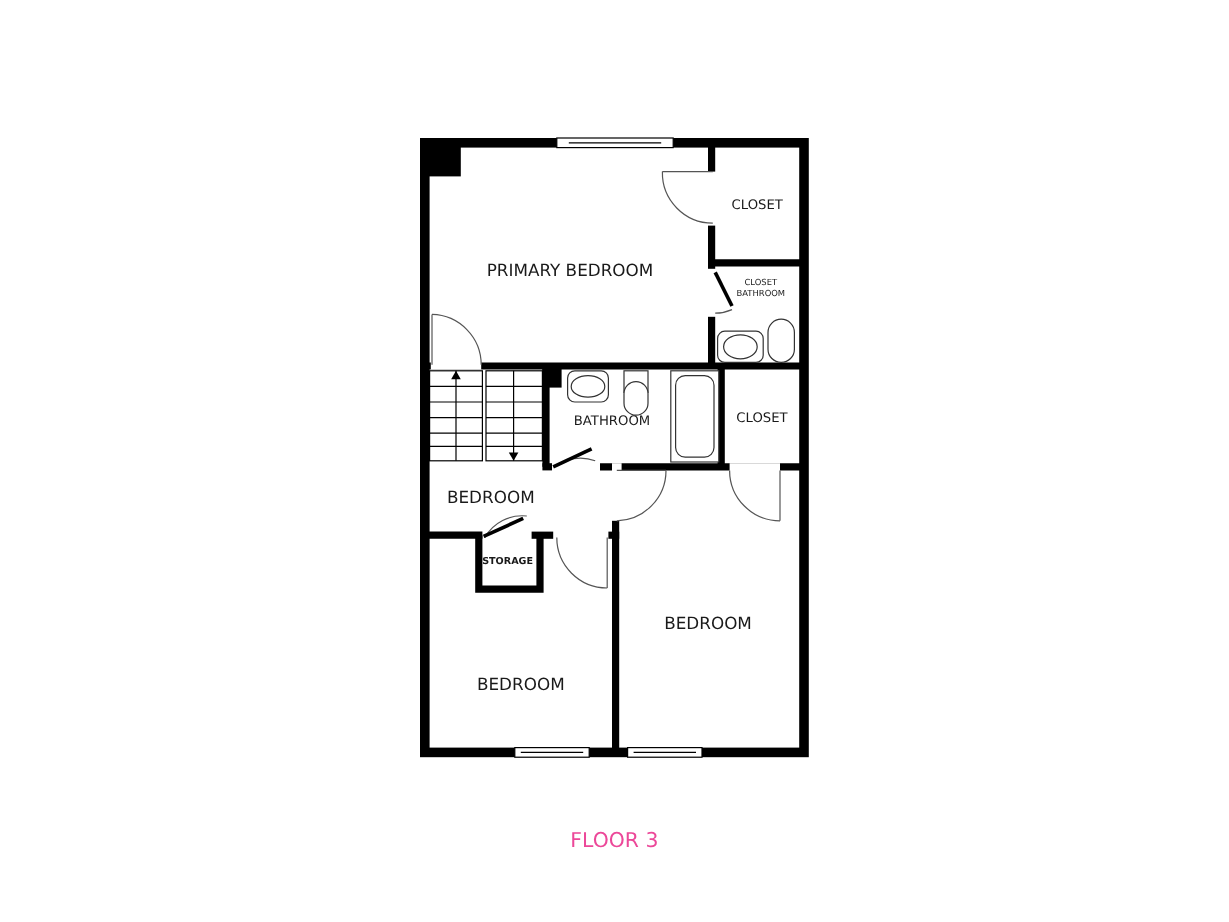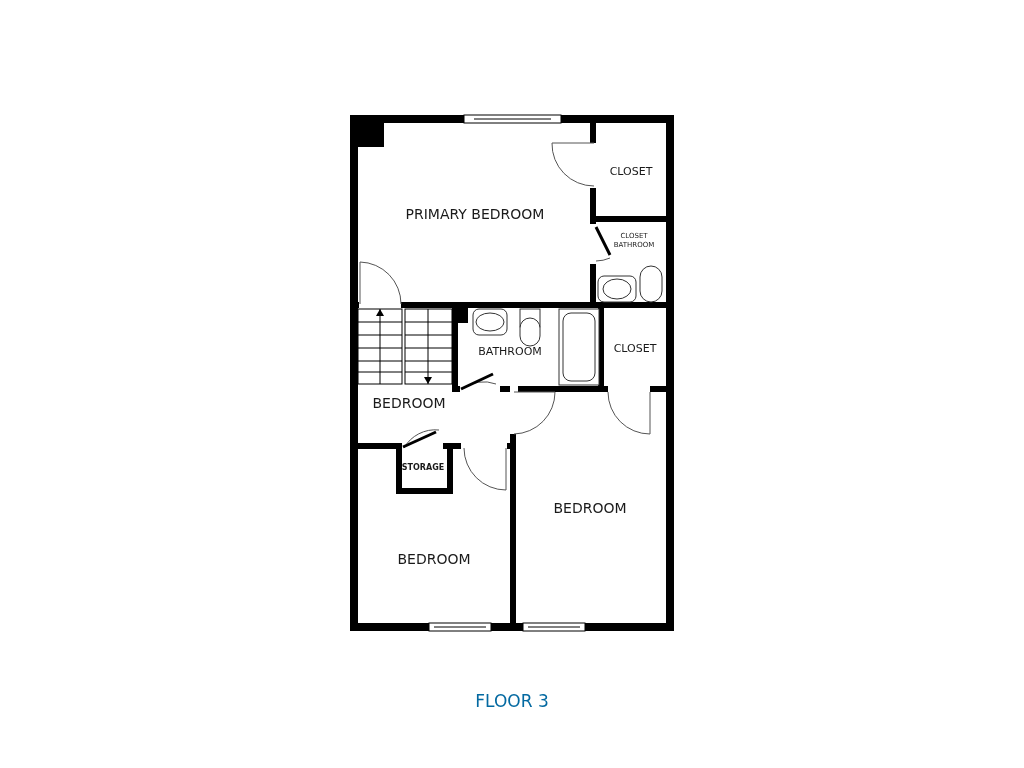--- a/index.html
+++ b/index.html
@@ -1,23 +1,23 @@
 <!DOCTYPE html>
 <html><head>
 <meta charset="utf-8">
 <style>
   html,body{margin:0;padding:0;background:#fff;}
   body{width:1024px;height:768px;position:relative;overflow:hidden;font-family:"DejaVu Sans",sans-serif;}
   #plan{position:absolute;left:0;top:0;}
   .lbl{position:absolute;color:#1a1a1a;text-align:center;white-space:nowrap;transform:translate(-50%,-50%);}
-  .lbl.big{font-size:14px;}
+  .lbl.big{font-size:14px;margin-top:12px;}
   .lbl.med{font-size:12px;}
   .lbl.small{font-size:8px;line-height:10px;font-weight:bold;text-align:center;}
   .lbl.xs{font-size:7px;line-height:9px;}
-  #floor-label{position:absolute;left:512px;top:701px;transform:translate(-50%,-50%);font-size:17px;color:#0369a1;}
+  #floor-label{position:absolute;left:512px;top:701px;transform:translate(-50%,-50%);font-size:17px;color:#ec4899;}
 </style>
 </head>
 <body>
 
 <svg id="plan" width="1024" height="768" viewBox="0 0 1024 768">
   <g fill="none" stroke="#000">
 
     <rect x="354" y="119" width="316" height="508" stroke-width="8"></rect>
 
     <rect x="350" y="115" width="34" height="32" fill="#000" stroke="none"></rect>

